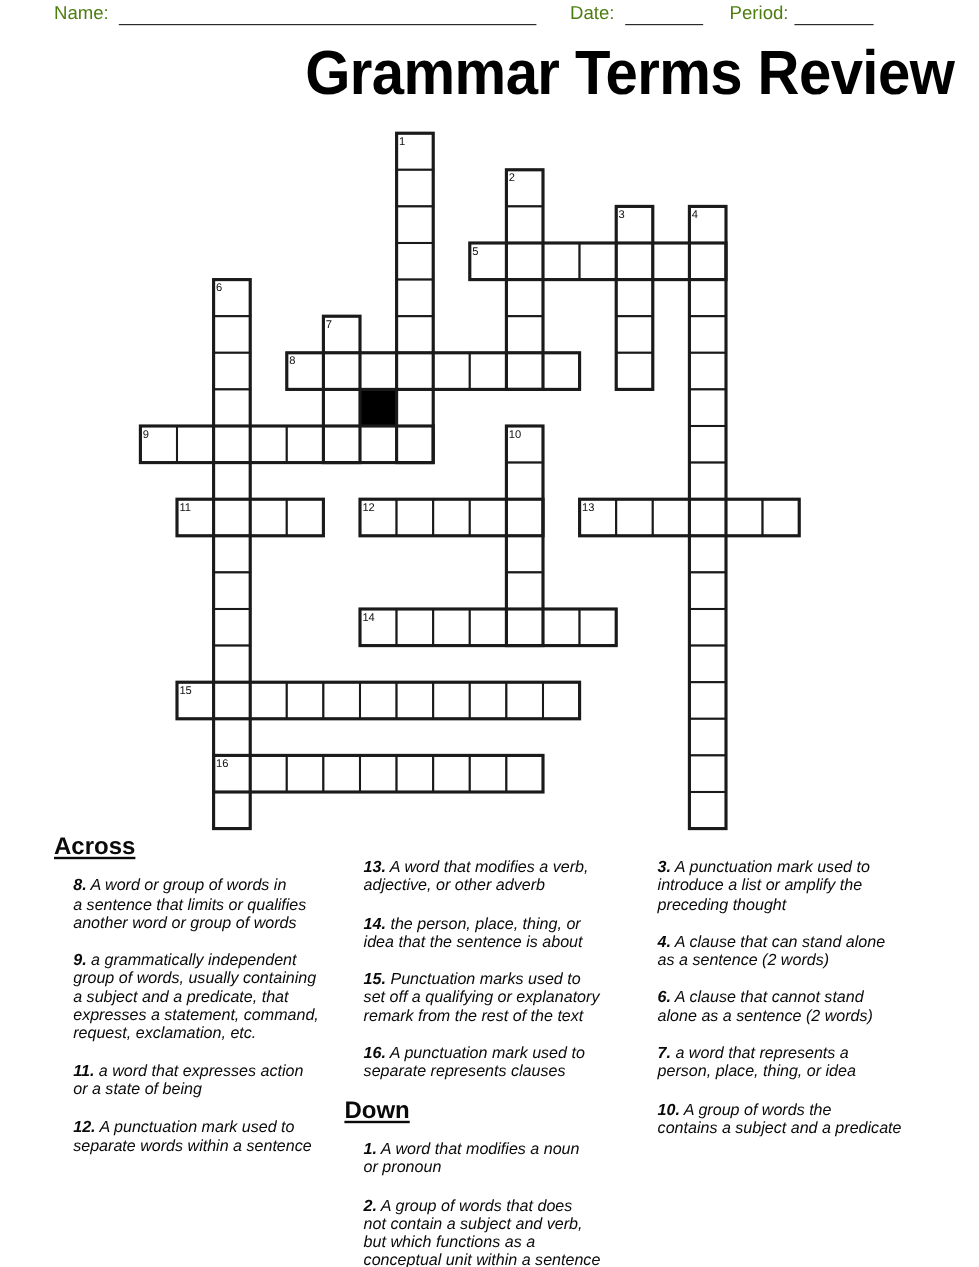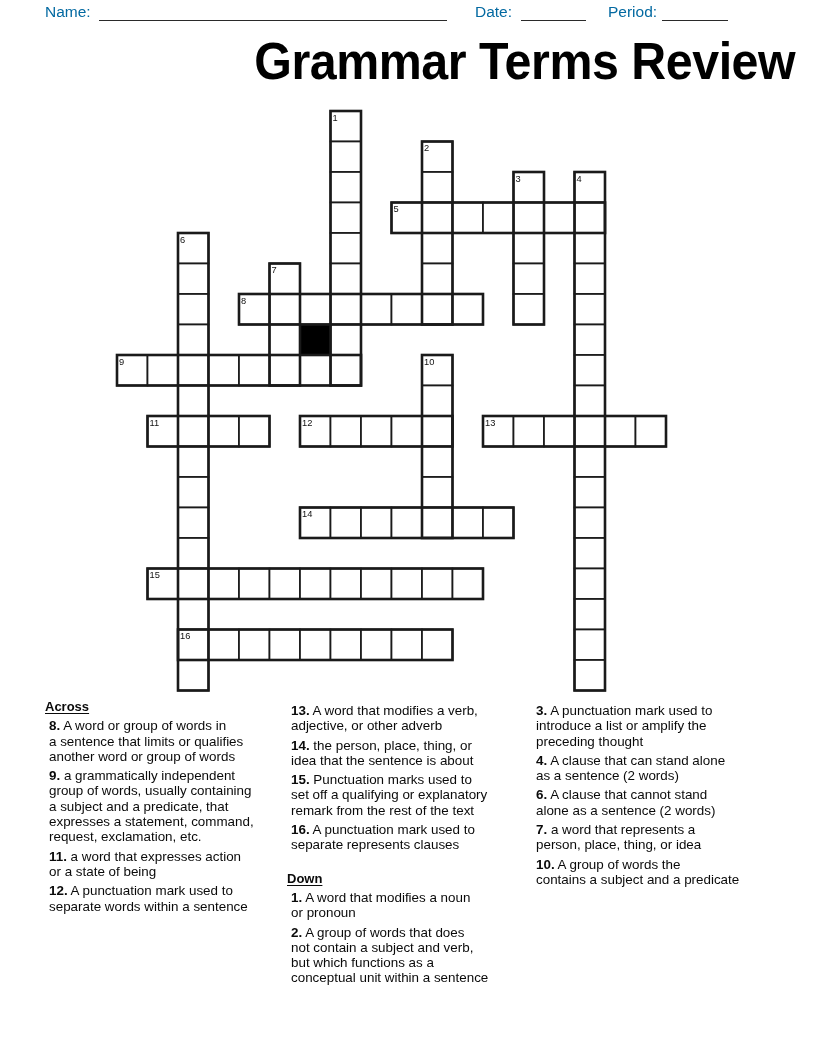--- a/index.html
+++ b/index.html
@@ -2,39 +2,39 @@
 <html><head>
 <meta charset="utf-8">
 <style>
   html,body{margin:0;padding:0;background:#fff;}
   .page{
     position:relative;width:816px;height:1056px;background:#ffffff;
     font-family:"Liberation Sans","DejaVu Sans",sans-serif;color:#000;
     overflow:hidden;
   }
   
-  .hlabel{position:absolute;top:3px;font-size:15.5px;color:#0369a1;white-space:nowrap;}
+  .hlabel{position:absolute;top:3px;font-size:15.5px;color:#4d7c0f;white-space:nowrap;}
   .fline{position:absolute;top:2px;height:18px;border-bottom:1.6px solid #2a2a2a;}
   
   .title{
     position:absolute;top:33px;left:0;width:100%;text-align:right;
     font-size:52px;font-weight:bold;letter-spacing:-0.5px;line-height:1.1;
   }
   .title > span{display:inline-block;transform:scaleX(0.93);transform-origin:center;}
   
   .gridwrap{position:absolute;left:115px;top:109px;width:554px;height:584px;}
   #grid-svg{display:block;font-family:"Liberation Sans","DejaVu Sans",sans-serif;}
   
   .ccol{position:absolute;top:699px;font-size:13.4px;line-height:15.3px;color:#0a0a0a;}
   .cline{white-space:nowrap;}
   .cnum{font-weight:bold;}
-  .cheading{font-weight:bold;font-size:13px;text-decoration:underline;
+  .cheading{font-weight:bold;font-size:20px;text-decoration:underline;
             text-underline-offset:2px;margin:0 0 3px 0;}
   .cheading.mid{margin-top:18px;}
-  .clue{margin:4px;}
+  .clue{margin:16px;font-style:italic;}
 </style>
 </head>
 <body>
 
 <div class="page">
 
   <div>
     <span class="hlabel" style="left:45px">Name:</span>
     <span class="fline" style="left:99px;width:348px"></span>
     <span class="hlabel" style="left:475px">Date:</span>

